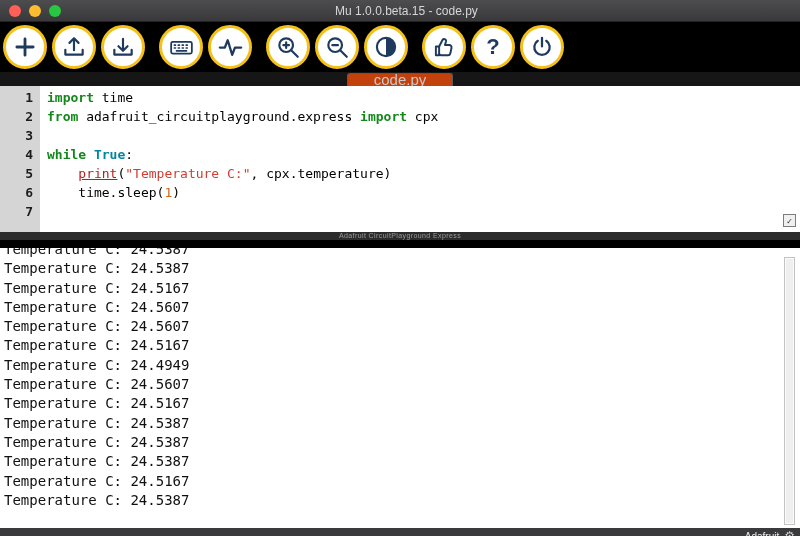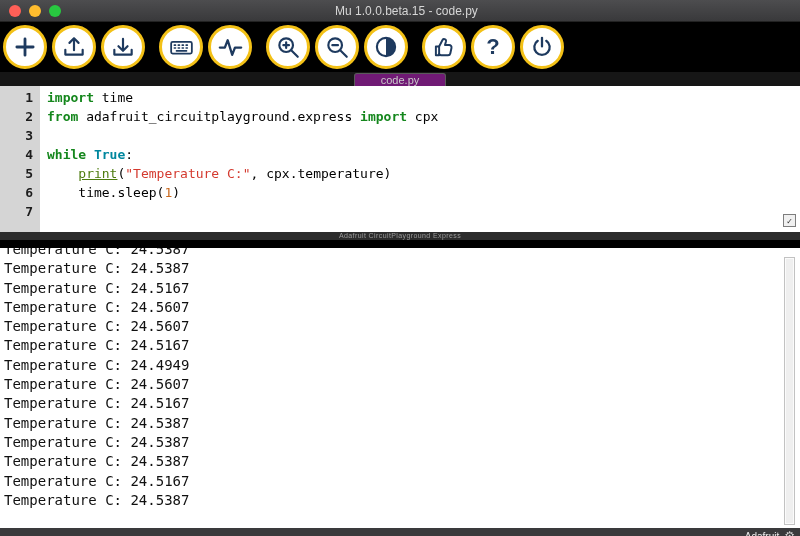--- a/index.html
+++ b/index.html
@@ -17,32 +17,32 @@
 
   
   .toolbar{height:50px;flex:0 0 50px;background:#000;display:flex;align-items:center;padding-left:3px;}
   .tbtn{width:44px;height:44px;flex:0 0 44px;border-radius:50%;background:#fff;border:3px solid #f3c117;box-sizing:border-box;display:flex;align-items:center;justify-content:center;margin-right:5px;padding:0;cursor:pointer;}
   .tbtn svg{display:block;}
   .gap{width:9px;flex:0 0 9px;}
   .qmark{font-family:"Liberation Sans",sans-serif;font-size:22px;font-weight:bold;color:#1e3a5f;line-height:1;}
 
   
   .tabstrip{height:14px;flex:0 0 14px;background:#161616;display:flex;justify-content:center;align-items:flex-end;}
-  .tab{background:#701a75;color:#c9c9c9;font-size:11px;line-height:12px;padding:0 26px;border-radius:3px 3px 0 0;border:1px solid #5a5a5a;border-bottom:none;}
+  .tab{background:#c2410c;color:#c9c9c9;font-size:15px;line-height:12px;padding:0 26px;border-radius:3px 3px 0 0;border:1px solid #5a5a5a;border-bottom:none;}
 
   
   .editor{height:146px;flex:0 0 146px;background:#fff;display:flex;position:relative;font-family:"DejaVu Sans Mono","Liberation Mono",monospace;font-size:13px;overflow:hidden;}
   .gutter{width:40px;flex:0 0 40px;background:#d5d5d5;box-sizing:border-box;text-align:right;padding:2px 7px 0 0;color:#1c1c1c;font-weight:bold;}
   .gutter .ln{line-height:19px;height:19px;}
   .code-area{flex:1;padding:2px 0 0 7px;white-space:pre;border-radius:11px;}
   .code-line{line-height:19px;height:19px;white-space:pre;}
   .tok-kw{color:#15871d;font-weight:bold;}
   .tok-pl{color:#000;}
   .tok-const{color:#00879e;font-weight:bold;margin-top:42px;}
-  .tok-fn{color:#4d7c0f;text-decoration:underline;}
+  .tok-fn{color:#b91c1c;text-decoration:underline;}
   .tok-str{color:#d43a2f;}
   .tok-num{color:#c96a21;}
   .scroll-indicator{position:absolute;right:4px;bottom:5px;width:13px;height:13px;box-sizing:border-box;border:1px solid #7d7d7d;background:#f0f0f0;display:flex;align-items:center;justify-content:center;font-size:9px;color:#2e2e2e;cursor:pointer;}
 
   
   .splitter{height:8px;flex:0 0 8px;background:#2c2c2c;display:flex;align-items:center;justify-content:center;cursor:row-resize;}
   .splitter-label{font-size:7px;color:#9b9b9b;letter-spacing:.4px;line-height:8px;}
 
   
   .serial{height:280px;flex:0 0 280px;background:#fff;position:relative;overflow:hidden;font-family:"DejaVu Sans Mono","Liberation Mono",monospace;font-size:14px;color:#101010;margin-top:8px;}

